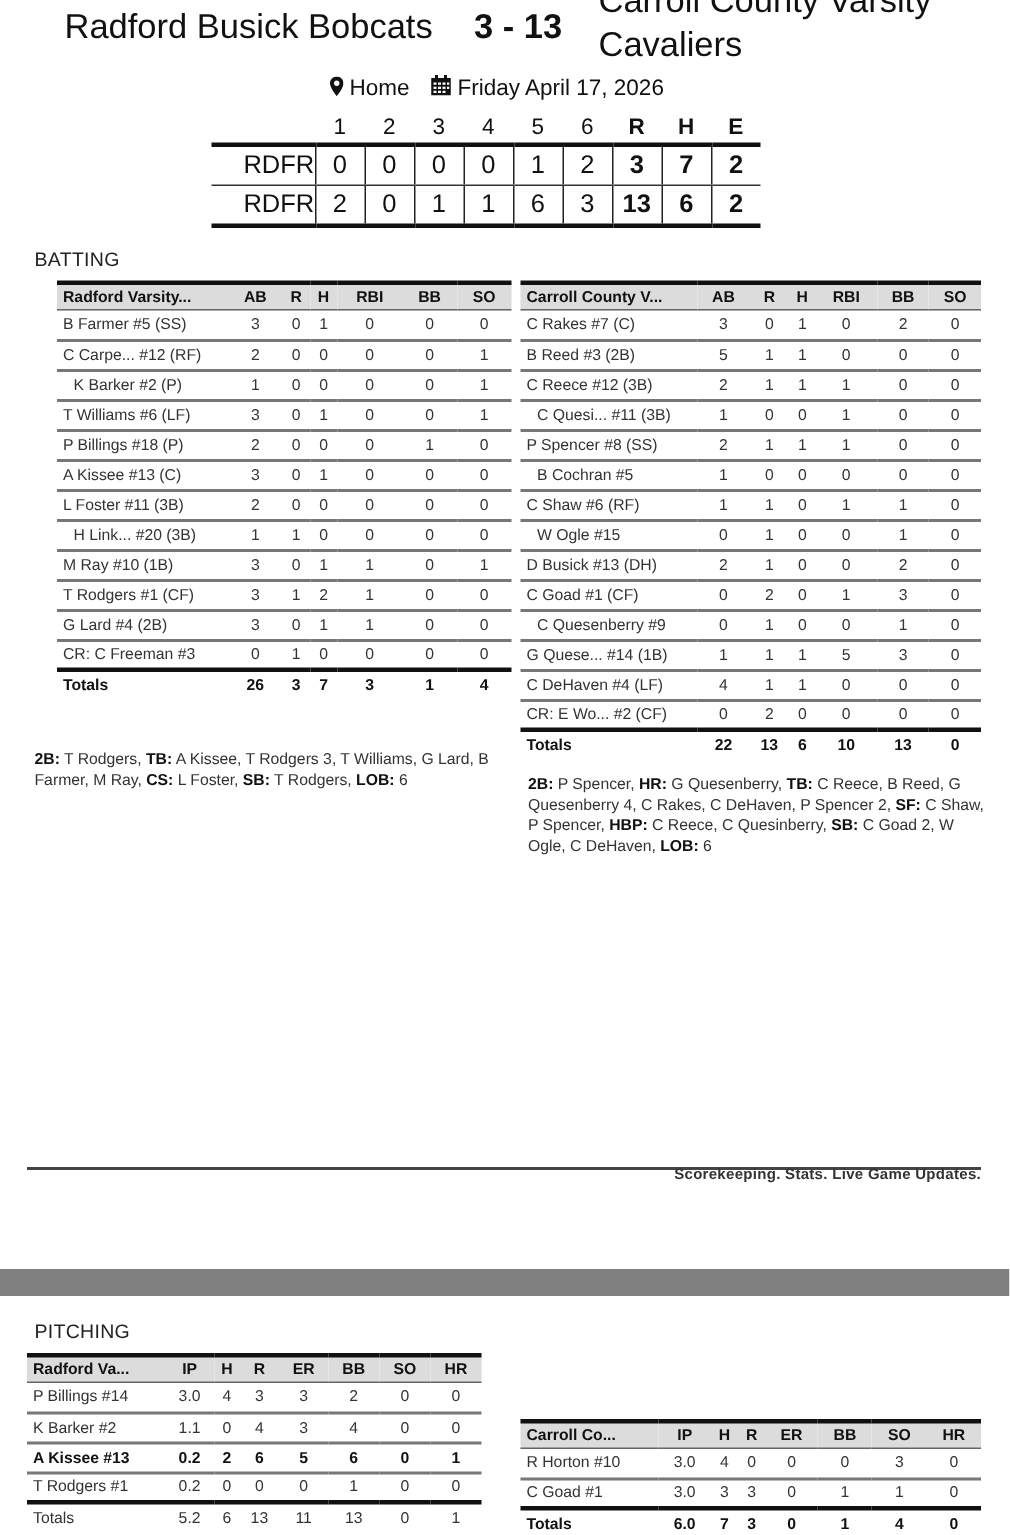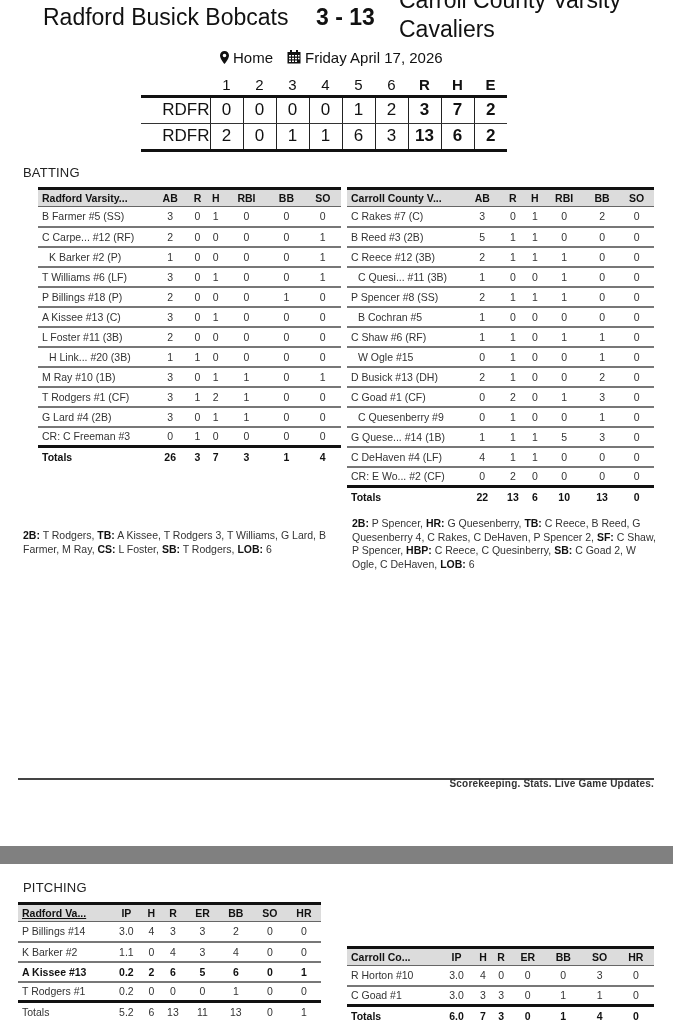--- a/index.html
+++ b/index.html
@@ -411,33 +411,33 @@
         <td>22</td>
         <td>13</td>
         <td>6</td>
         <td>10</td>
         <td>13</td>
         <td>0</td>
       </tr>
     </tbody>
   </table>
 
-<div class="notes" id="notes-home" style="top:529px; left:23px; width:305px;"><b>2B:</b><span> T Rodgers, </span><b>TB:</b><span> A Kissee, T Rodgers 3, T Williams, G Lard, B Farmer, M Ray, </span><b>CS:</b><span> L Foster, </span><b>SB:</b><span> T Rodgers, </span><b>LOB:</b><span> 6</span></div>
+<div class="notes" id="notes-home" style="top:500px; left:23px; width:305px;"><b>2B:</b><span> T Rodgers, </span><b>TB:</b><span> A Kissee, T Rodgers 3, T Williams, G Lard, B Farmer, M Ray, </span><b>CS:</b><span> L Foster, </span><b>SB:</b><span> T Rodgers, </span><b>LOB:</b><span> 6</span></div>
 <div class="notes" id="notes-away" style="top:517px; left:352px; width:305px;"><b>2B:</b><span> P Spencer, </span><b>HR:</b><span> G Quesenberry, </span><b>TB:</b><span> C Reece, B Reed, G Quesenberry 4, C Rakes, C DeHaven, P Spencer 2, </span><b>SF:</b><span> C Shaw, P Spencer, </span><b>HBP:</b><span> C Reece, C Quesinberry, </span><b>SB:</b><span> C Goad 2, W Ogle, C DeHaven, </span><b>LOB:</b><span> 6</span></div>
 
 <div class="divider"></div>
 <div class="tagline">Scorekeeping. Stats. Live Game Updates.</div>
 <div class="grey-band"></div>
 
 <div class="section-title" style="top:880px; left:23px;">PITCHING</div>
 
 <table class="stats" id="pit-home" style="top:902px; left:18px; width:303px;">
     <thead>
       <tr>
-        <th class="name" style="width: 92px; text-decoration: underline;">Radford Va...</th>
+        <th class="name" style="width: 92px;">Radford Va...</th>
         <th>IP</th>
         <th>H</th>
         <th>R</th>
         <th>ER</th>
         <th>BB</th>
         <th>SO</th>
         <th>HR</th>
       </tr>
     </thead>
     <tbody>

